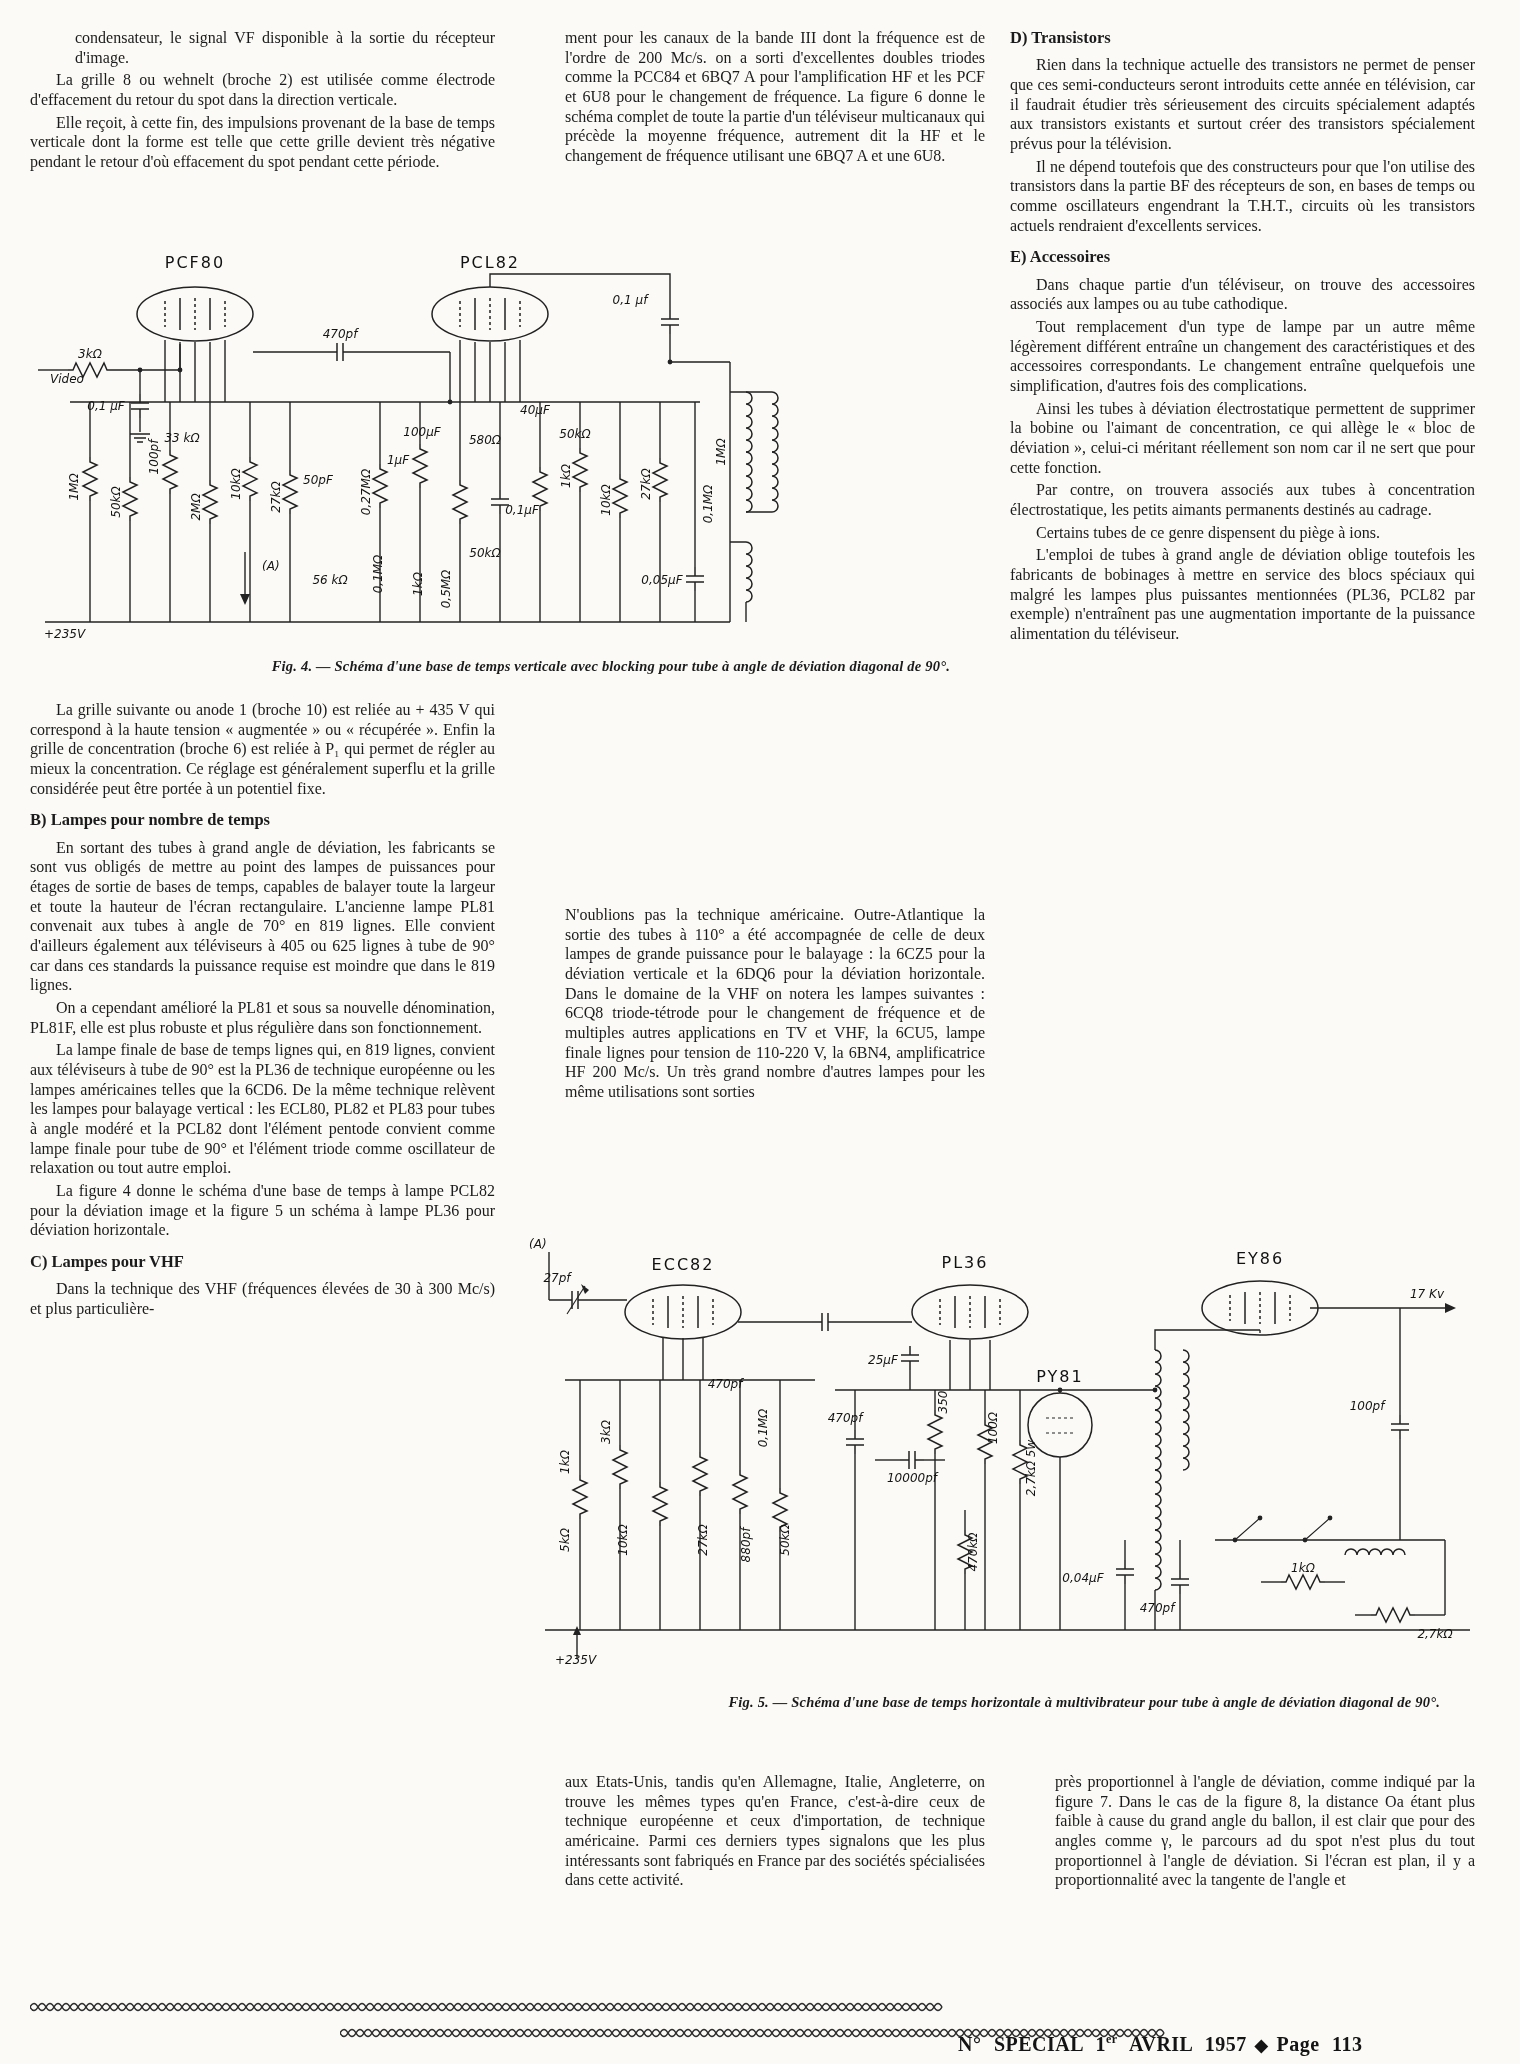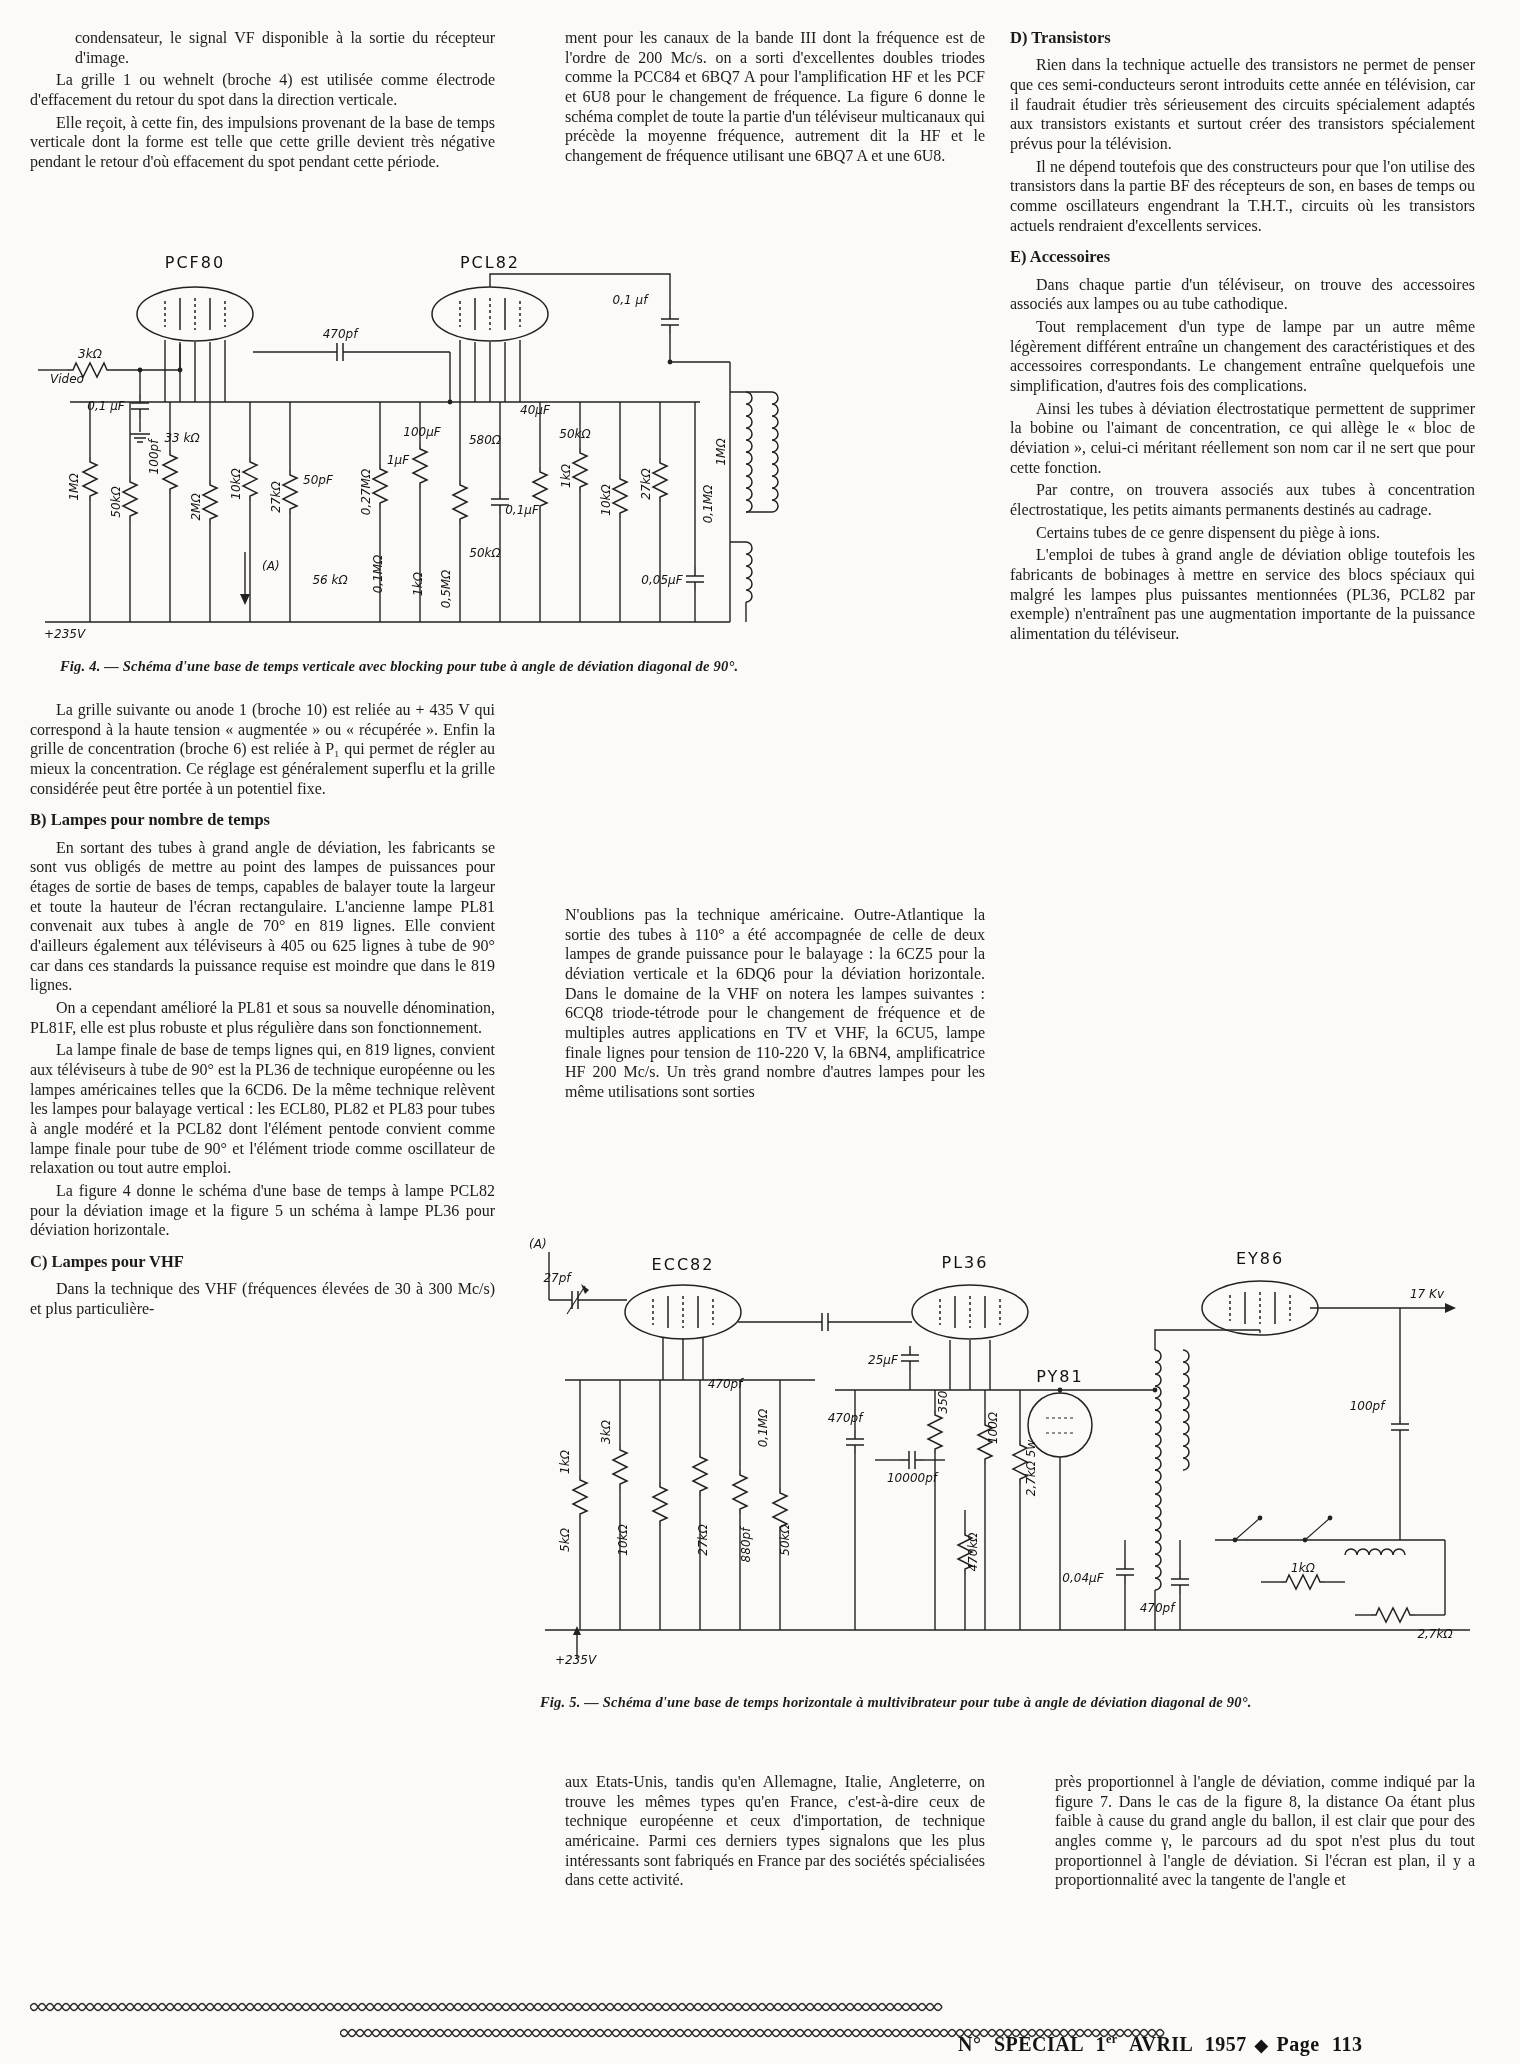--- a/index.html
+++ b/index.html
@@ -6,21 +6,21 @@
   html,body { width:1520px; height:2064px; }
   body {
     position:relative; overflow:hidden;
     background:#fbfaf6; color:#1b1b1b;
     font-family:"Liberation Serif", serif;
   }
   .col { position:absolute; text-align:justify; font-size:16px; line-height:1.23; }
   .col p { margin-bottom:3px; text-indent:26px; }
   .col p.cont { text-indent:0;margin-left:45px; }
   .col h3 { font-size:16.5px; font-weight:bold; margin:12px 0 7px 0; }
-  .caption { position:absolute; text-align:left; font-weight:bold; font-style:italic;
+  .caption { position:absolute; text-align:right; font-weight:bold; font-style:italic;
              font-size:14.5px; line-height:1.4; letter-spacing:.2px; }
   .figure { position:absolute; }
   svg .sym { stroke:#222; stroke-width:1.5; fill:none; }
   svg .wire { stroke:#222; stroke-width:1.4; fill:none; }
   svg .thin { stroke:#222; stroke-width:1.1; fill:none; }
   svg .dot { fill:#222; stroke:none; }
   svg .arr { fill:#222; stroke:none; }
   svg text.val { font-family:"DejaVu Sans", sans-serif; font-style:italic;
                  font-size:12px; fill:#141414; text-anchor:middle; }
   svg text.tname { font-family:"DejaVu Sans", sans-serif; font-size:16px;
@@ -31,21 +31,21 @@
                  font-weight:bold; font-size:20px; letter-spacing:.5px; word-spacing:7px;
                  color:#141414;margin-top:36px; }
   .footer-text sup { font-size:12px; }
   .footer-text .diamond { padding:0 8px; font-size:17px; }
 </style>
 </head>
 <body>
 
 <section class="col" style="left:30px;top:28px;width:465px">
   <p class="cont">condensateur, le signal VF disponible à la sortie du récepteur d'image.</p>
-  <p>La grille 1 ou wehnelt (broche 4) est utilisée comme électrode d'effacement du retour du spot dans la direction verticale.</p>
+  <p>La grille 8 ou wehnelt (broche 2) est utilisée comme électrode d'effacement du retour du spot dans la direction verticale.</p>
   <p>Elle reçoit, à cette fin, des impulsions provenant de la base de temps verticale dont la forme est telle que cette grille devient très négative pendant le retour d'où effacement du spot pendant cette période.</p>
 </section>
 
 <section class="col" style="left:520px;top:28px;width:465px">
   <p class="cont">ment pour les canaux de la bande III dont la fréquence est de l'ordre de 200 Mc/s. on a sorti d'excellentes doubles triodes comme la PCC84 et 6BQ7 A pour l'amplification HF et les PCF et 6U8 pour le changement de fréquence. La figure 6 donne le schéma complet de toute la partie d'un téléviseur multicanaux qui précède la moyenne fréquence, autrement dit la HF et le changement de fréquence utilisant une 6BQ7 A et une 6U8.</p>
 </section>
 
 <section class="col" style="left:1010px;top:28px;width:465px">
   <h3 style="margin-top:0">D) Transistors</h3>
   <p>Rien dans la technique actuelle des transistors ne permet de penser que ces semi-conducteurs seront introduits cette année en télévision, car il faudrait étudier très sérieusement des circuits spécialement adaptés aux transistors existants et surtout créer des transistors spécialement prévus pour la télévision.</p>

